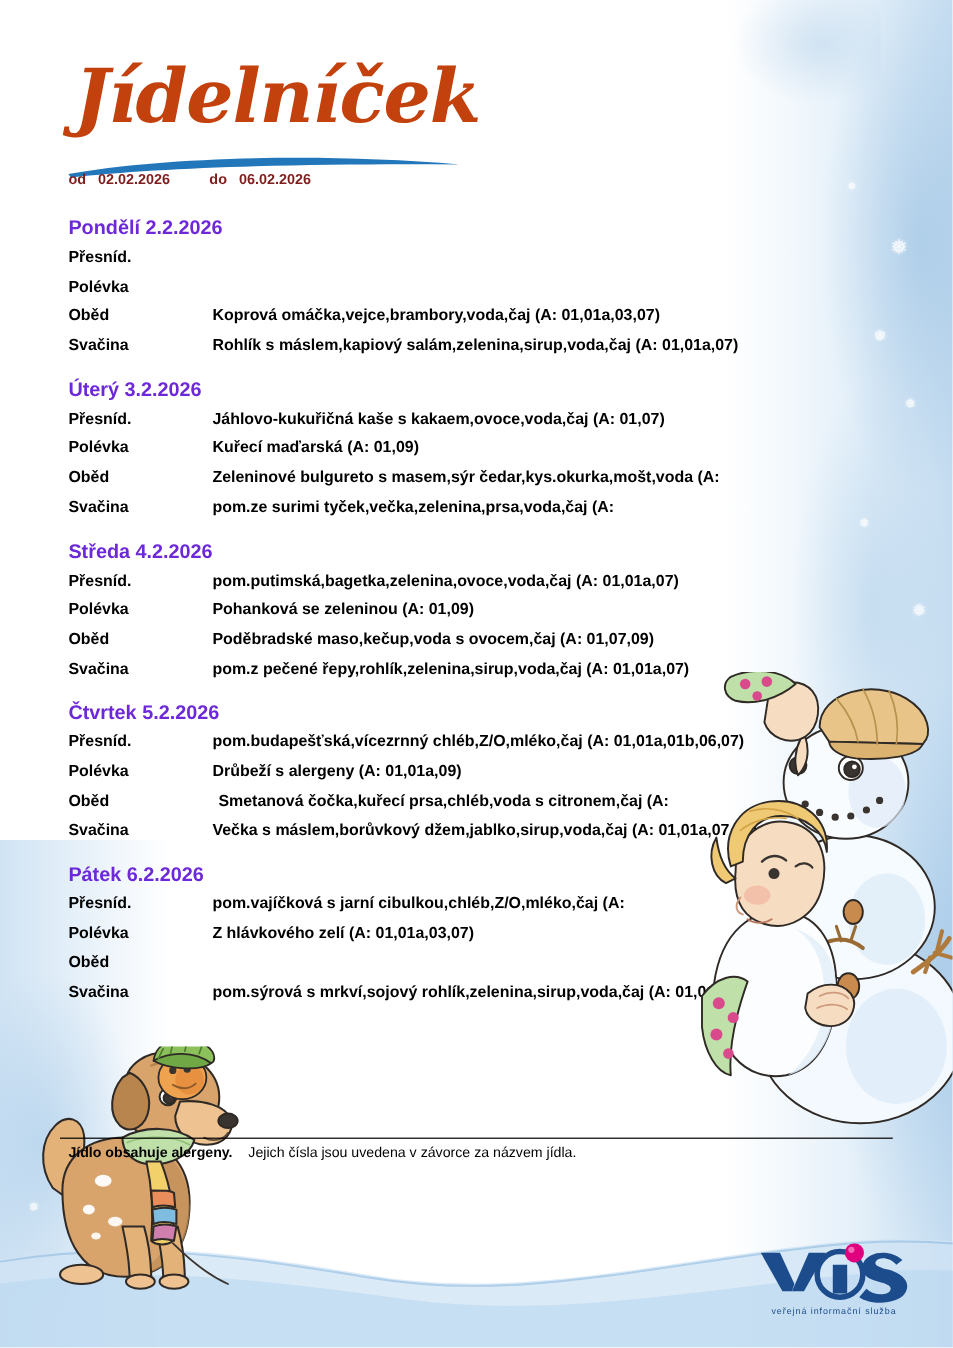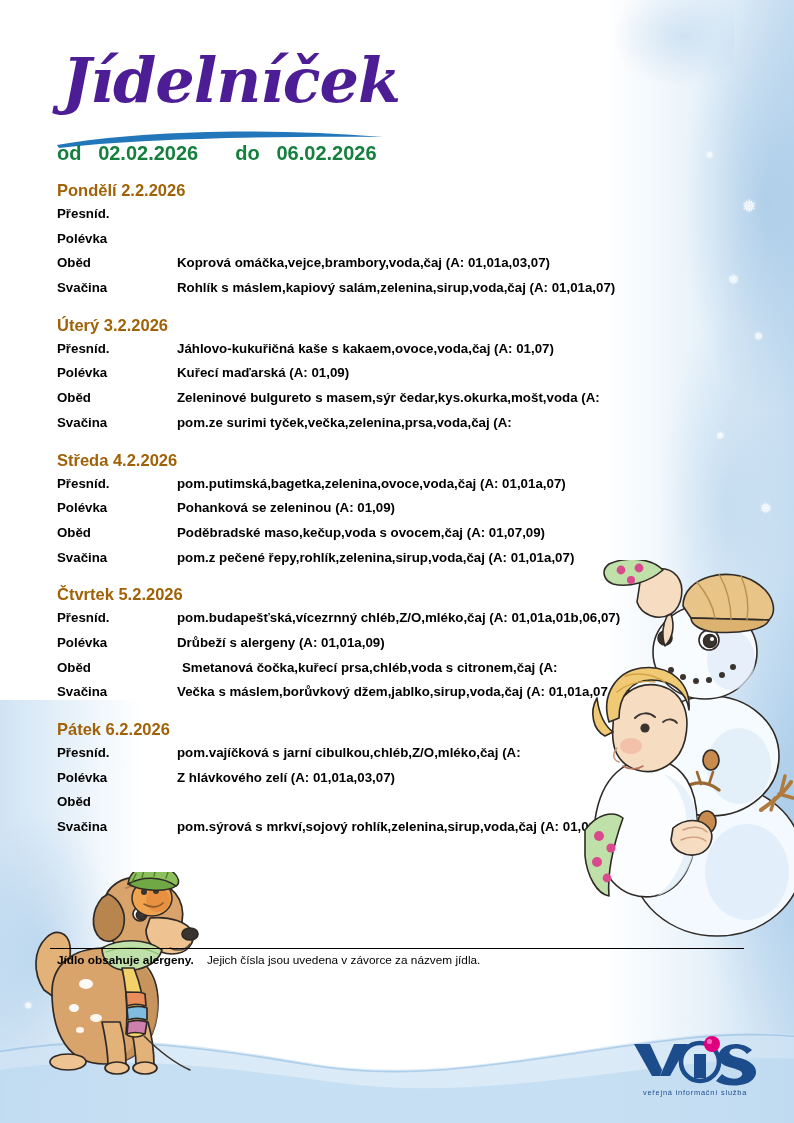--- a/index.html
+++ b/index.html
@@ -64,52 +64,52 @@
   }
 
   
   .title {
     position: absolute;
     left: 62px; top: 44px;
     font-family: "DejaVu Serif", serif;
     font-style: italic;
     font-weight: bold;
     font-size: 62px;
-    color: #4c1d95;
+    color: #c2410c;
     letter-spacing: -1px;
     white-space: nowrap;
   }
   .title-swoosh {
     position: absolute;
     left: 55px; top: 128px;
     width: 330px; height: 22px;
     pointer-events: none;
   }
   .daterow {
     position: absolute;
     left: 57px; top: 142px;
-    font-size: 20px;
+    font-size: 12px;
     font-weight: bold;
-    color: #15803d;
+    color: #7f1d1d;
     white-space: nowrap;
   }
   .daterow .gap { display: inline-block; width: 26px; }
   .daterow .lbl { font-weight: bold; }
 
   
   .menu {
     position: absolute;
     left: 0; top: 178px;
     width: 794px;
   }
   .day { margin-bottom: 8px; }
   .day-name {
     font-size: 16.5px;
     font-weight: bold;
-    color: #a16207;
+    color: #6d28d9;
     padding: 3px 0 6px 57px;
   }
   .meal {
     display: flex;
     align-items: flex-start;
     padding: 0 0 9px 57px;
     font-size: 13.3px;
     font-weight: bold;
     color: #000000;
     line-height: 1.18;

